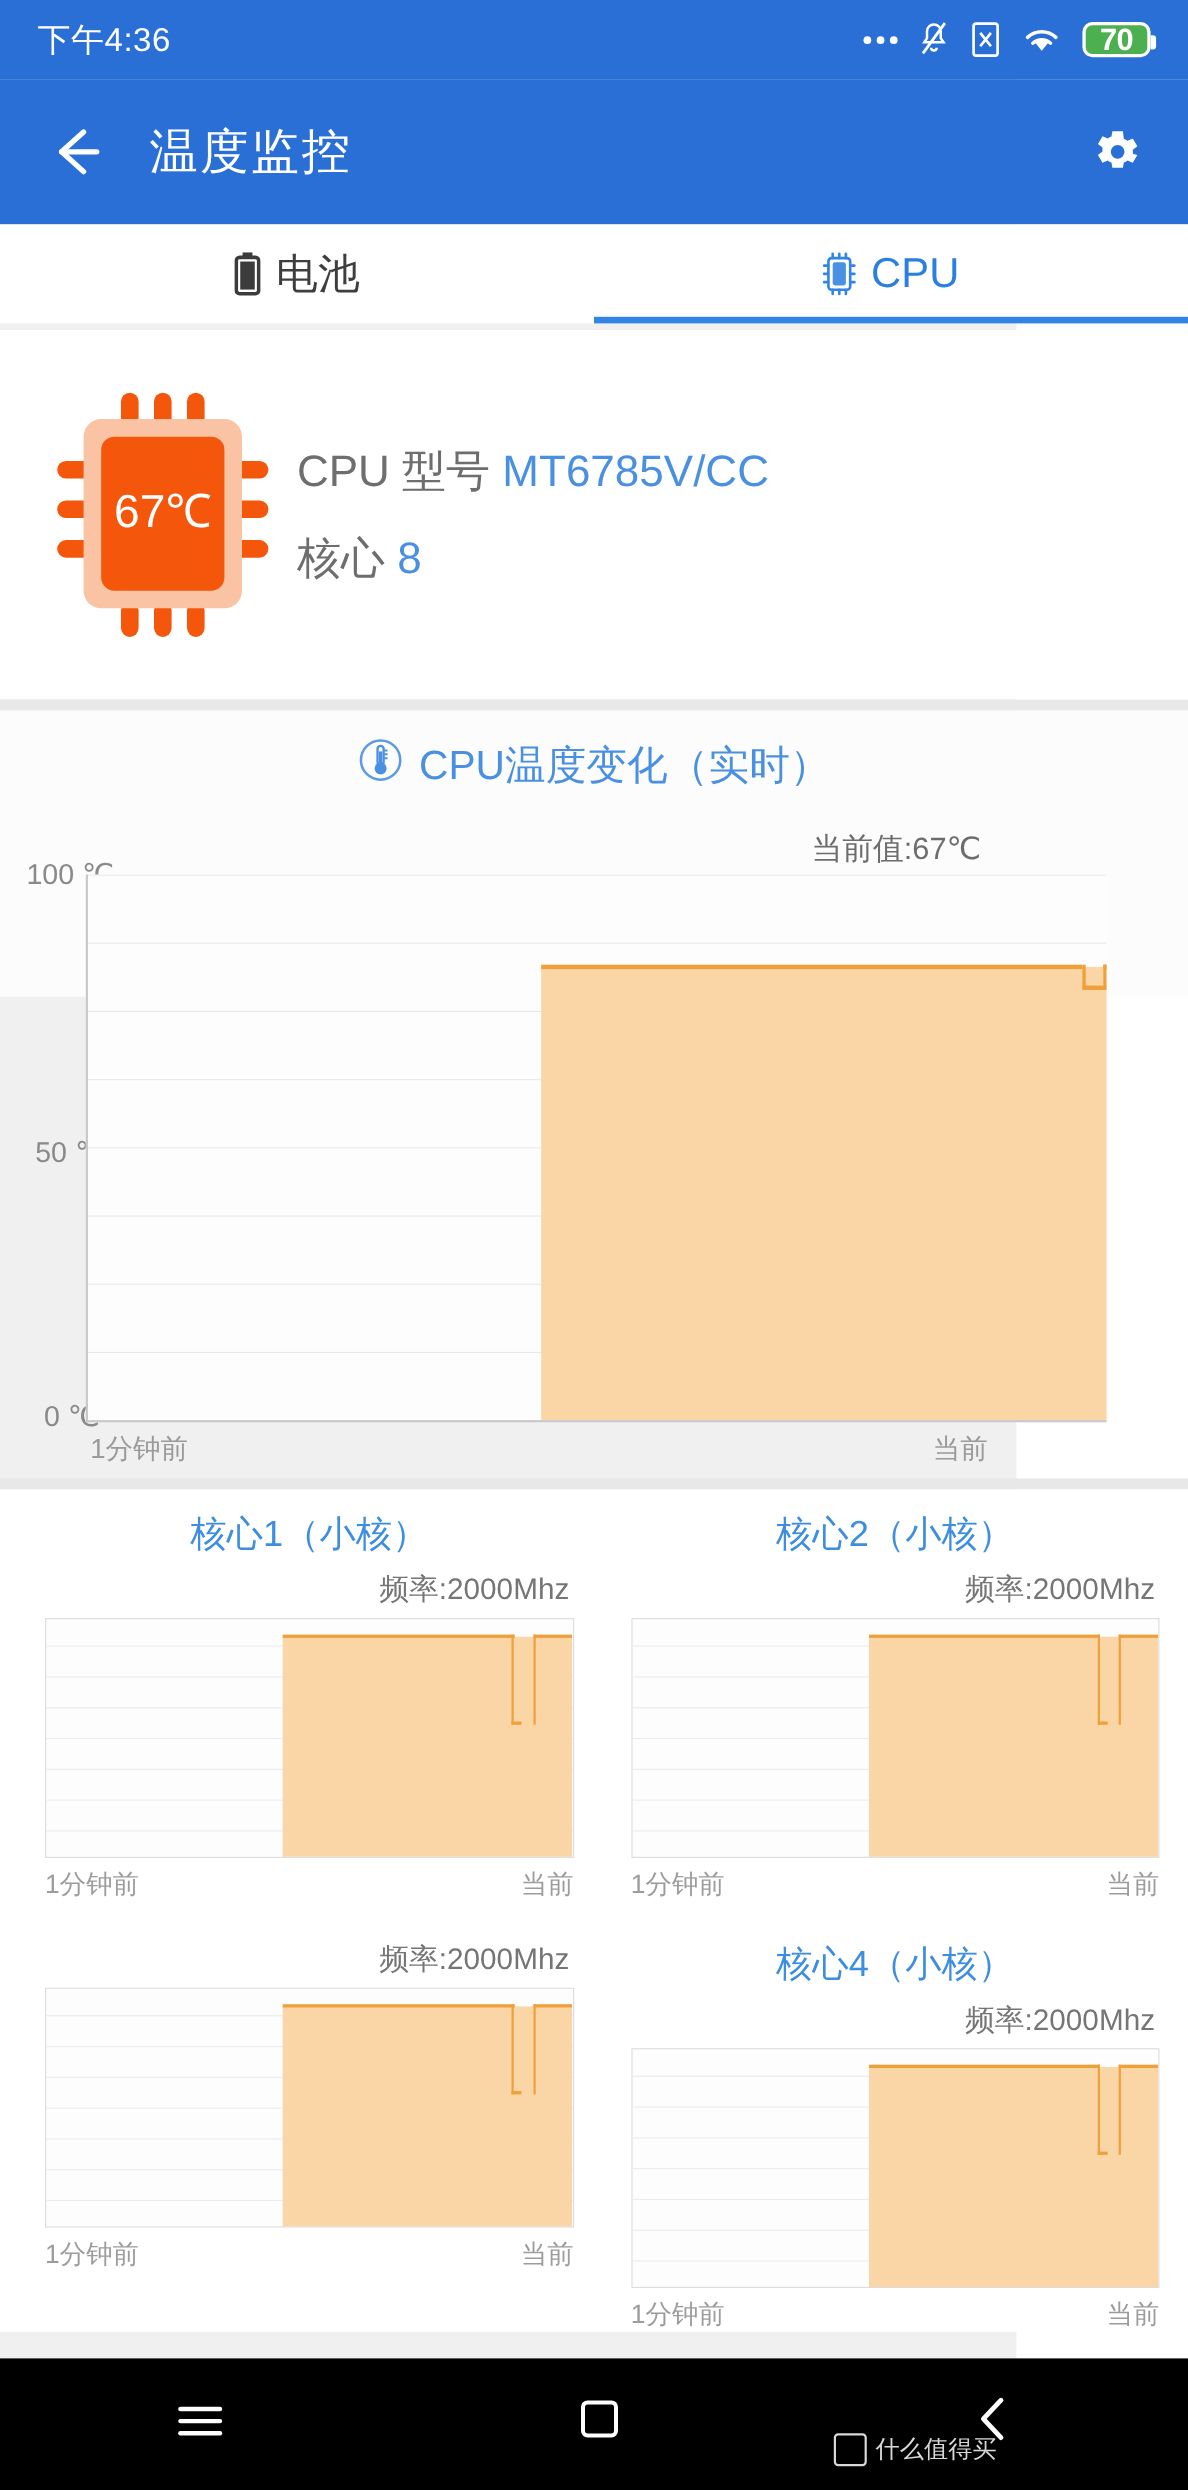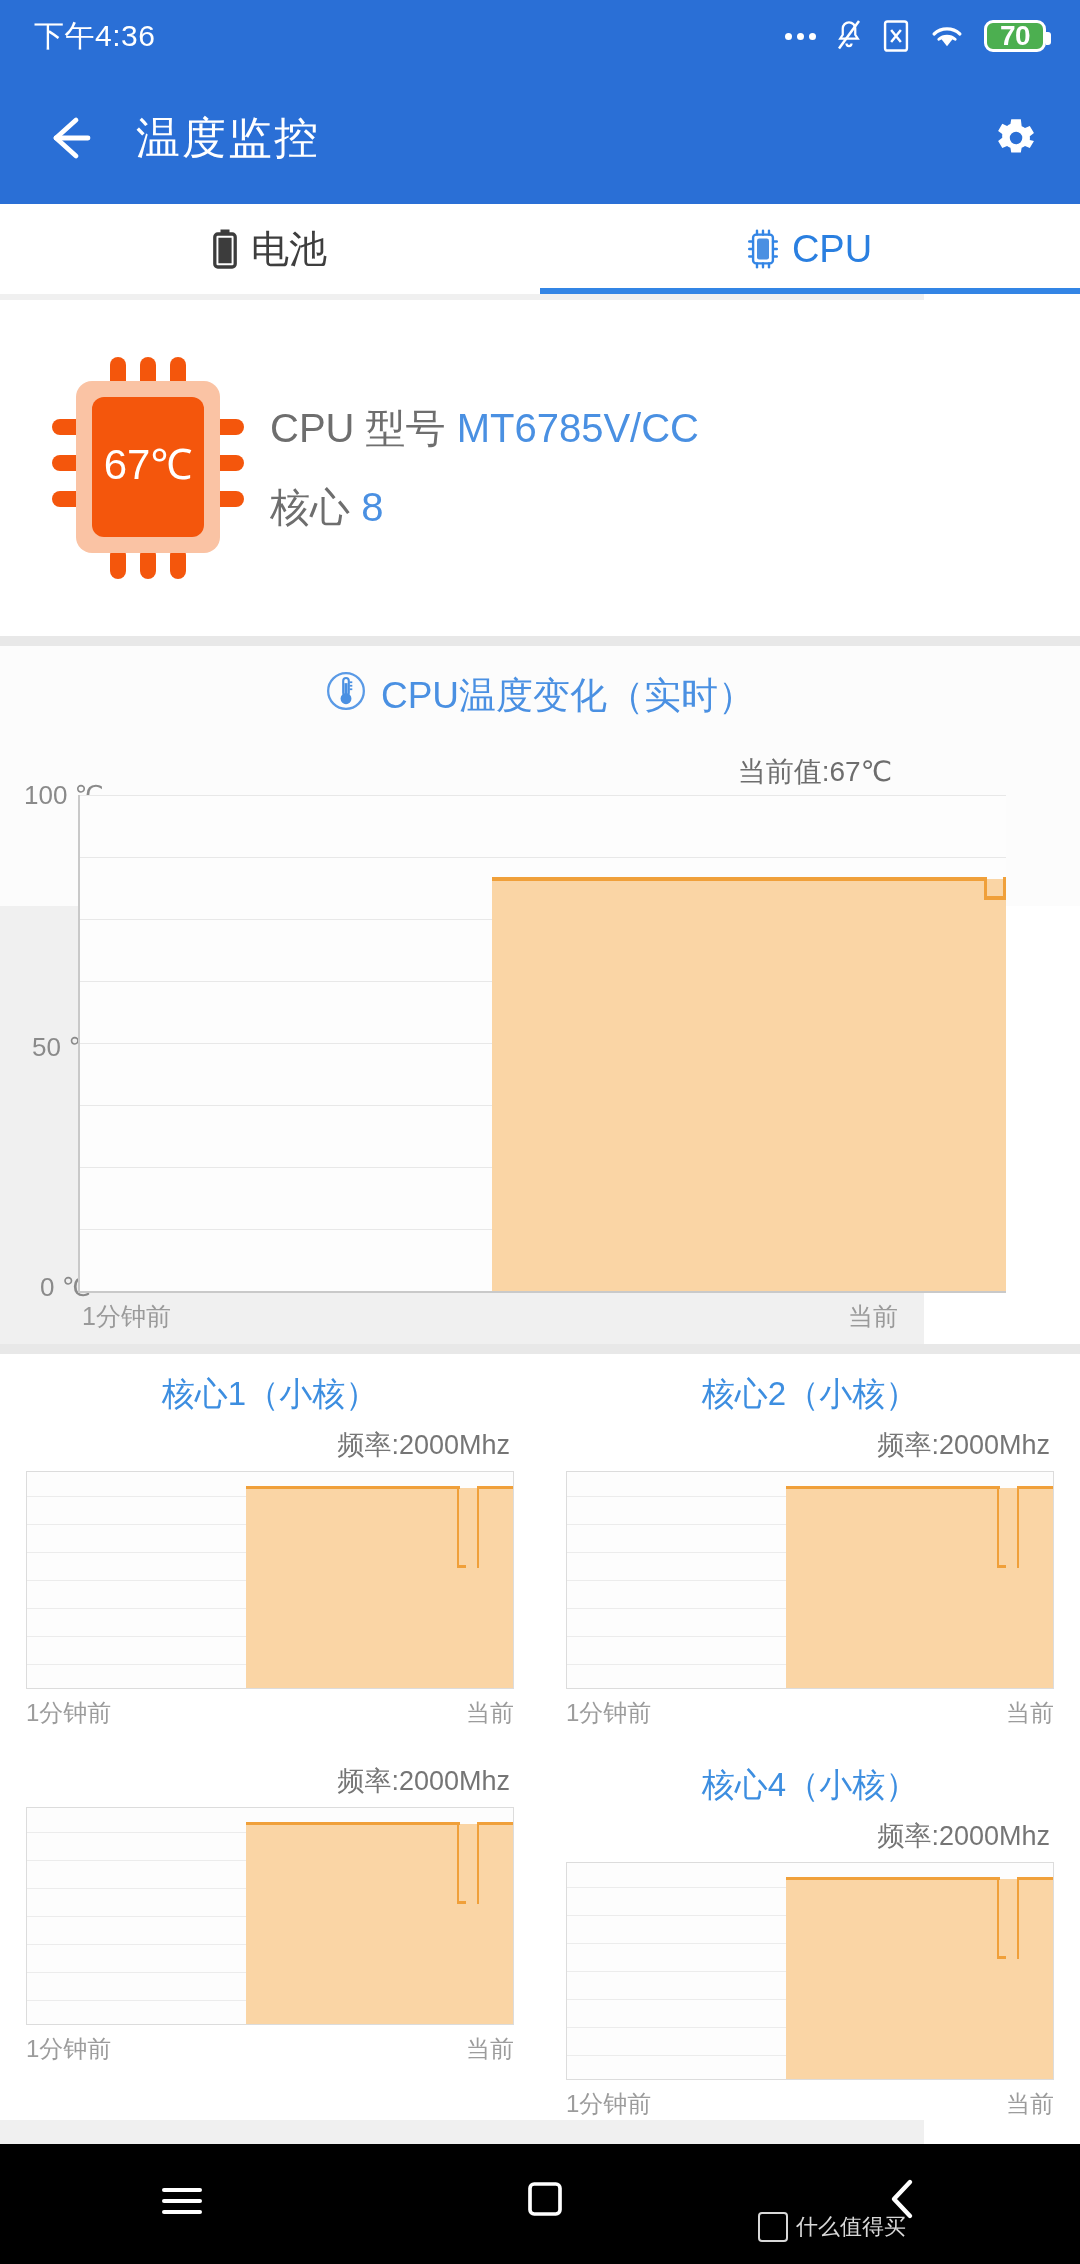--- a/index.html
+++ b/index.html
@@ -79,21 +79,21 @@
   .ylab { position:absolute; font-size:26px; color:#8a8a8a; }
   .xlab { position:absolute; font-size:25px; color:#9a9a9a; }
   .area-fill { position:absolute; background:#fad5a5; }
   .area-stroke { position:absolute; background:#f0a03a; }
   .sep {
     position:absolute; left:0; width:1080px; height:10px; background:#e8e8e8;
   }
 
   
   .cores { position:absolute; top:1262px; left:0; width:1080px; background:#fff; }
-  .core-row { display:flex; }
+  .core-row { display:flex;padding-left:15px; }
   .core-cell { width:540px; padding: 18px 26px 0 26px; }
   .core-title { text-align:center; color:#3d8ee0; font-size:33px; margin-bottom:10px; }
   .core-freq { text-align:right; color:#757575; font-size:27px; margin-bottom:8px; padding-right:4px; }
   .mini-chart {
     position:relative; width:100%; height:218px; background:#fdfdfd;
     border:1px solid #dcdcdc; overflow:hidden;
   }
   .mini-grid { position:absolute; left:0; width:100%; height:1px; background:#ececec; }
   .core-axis { display:flex; justify-content:space-between; font-size:24px; color:#9c9c9c; padding-top:8px; }
 

